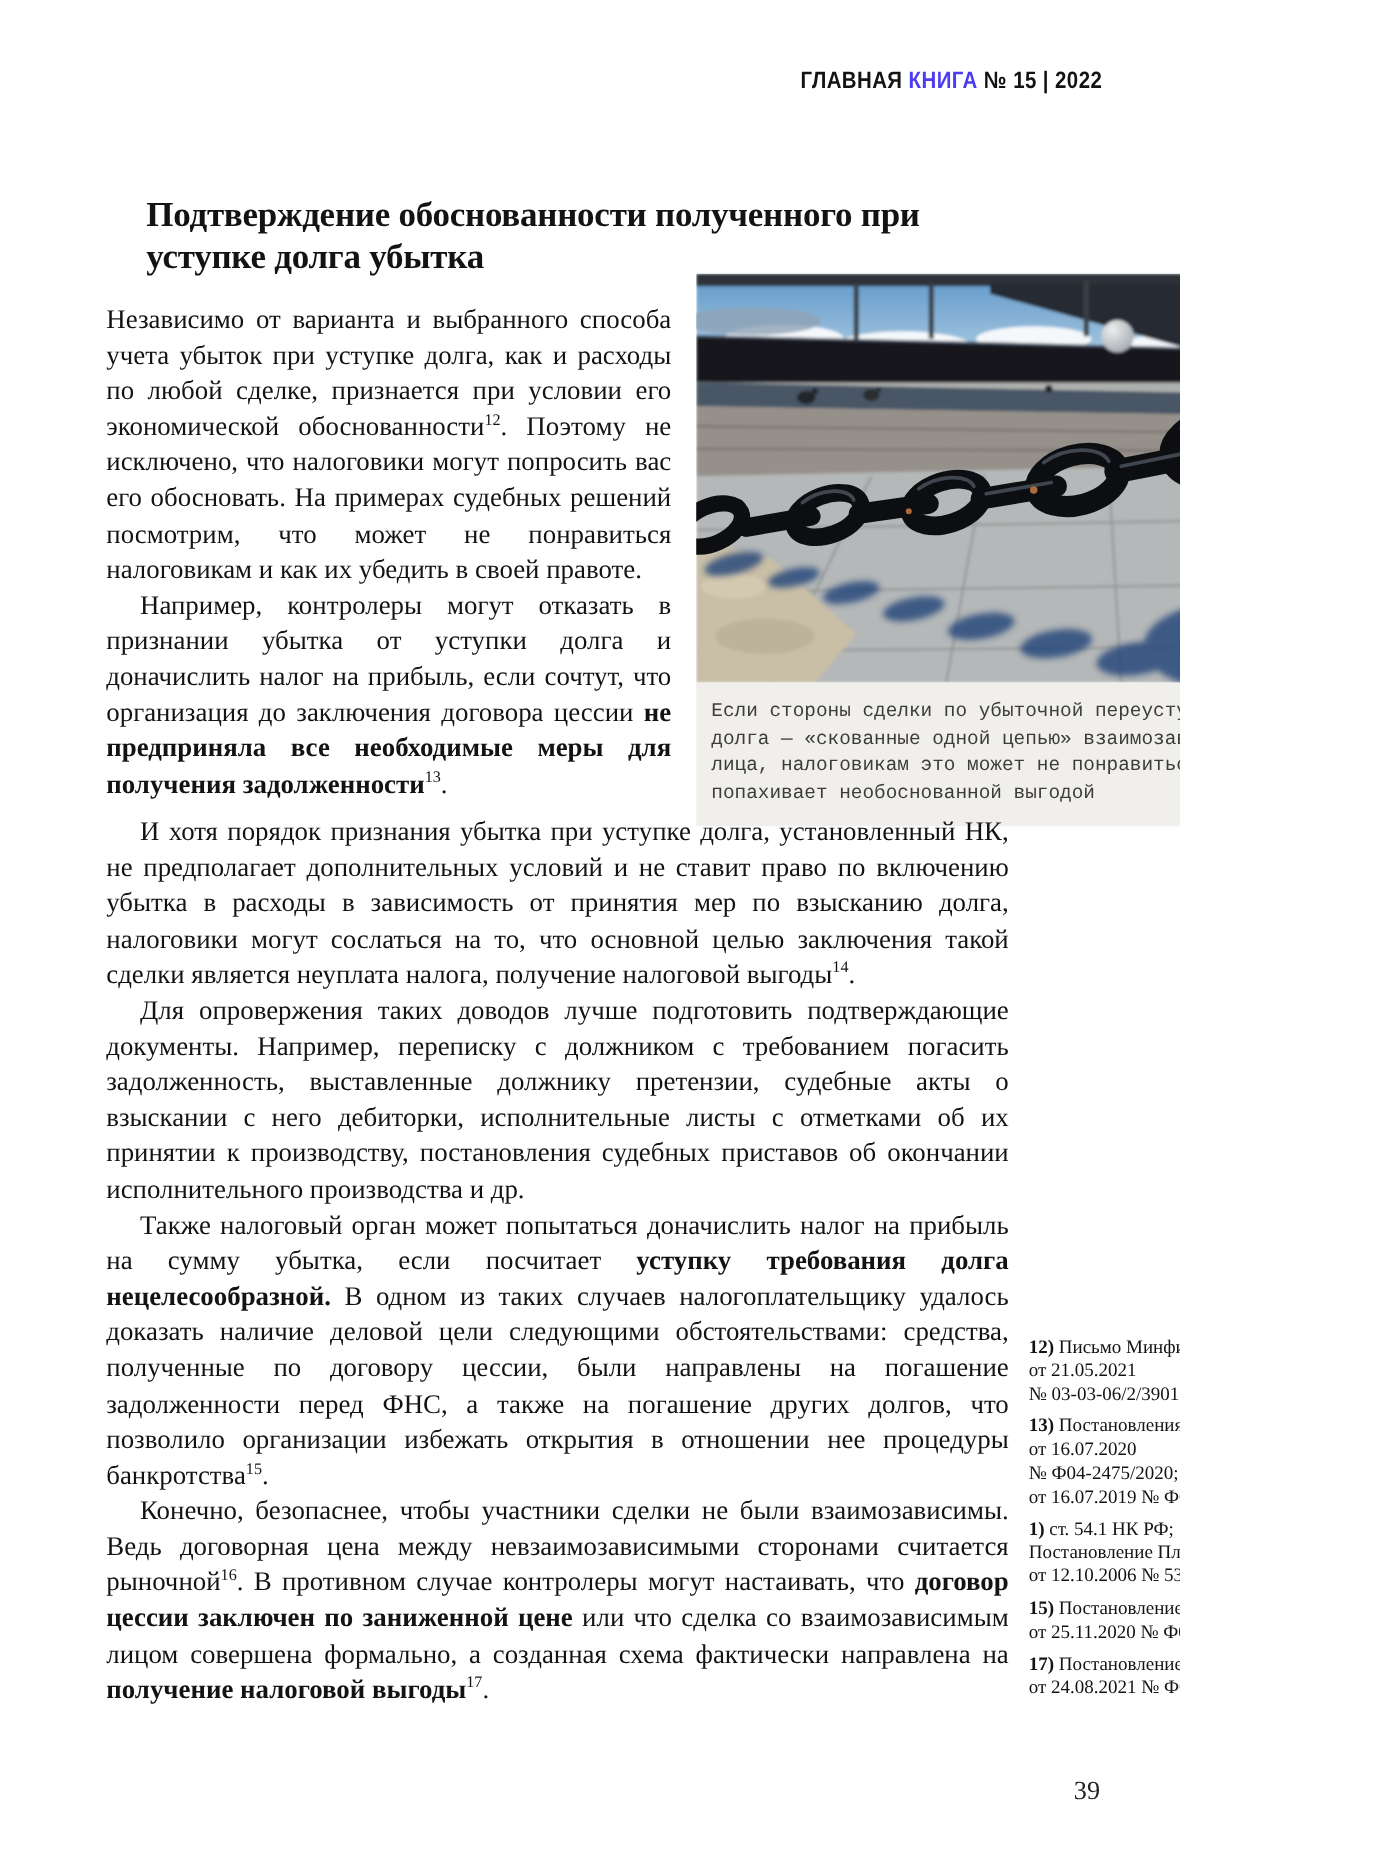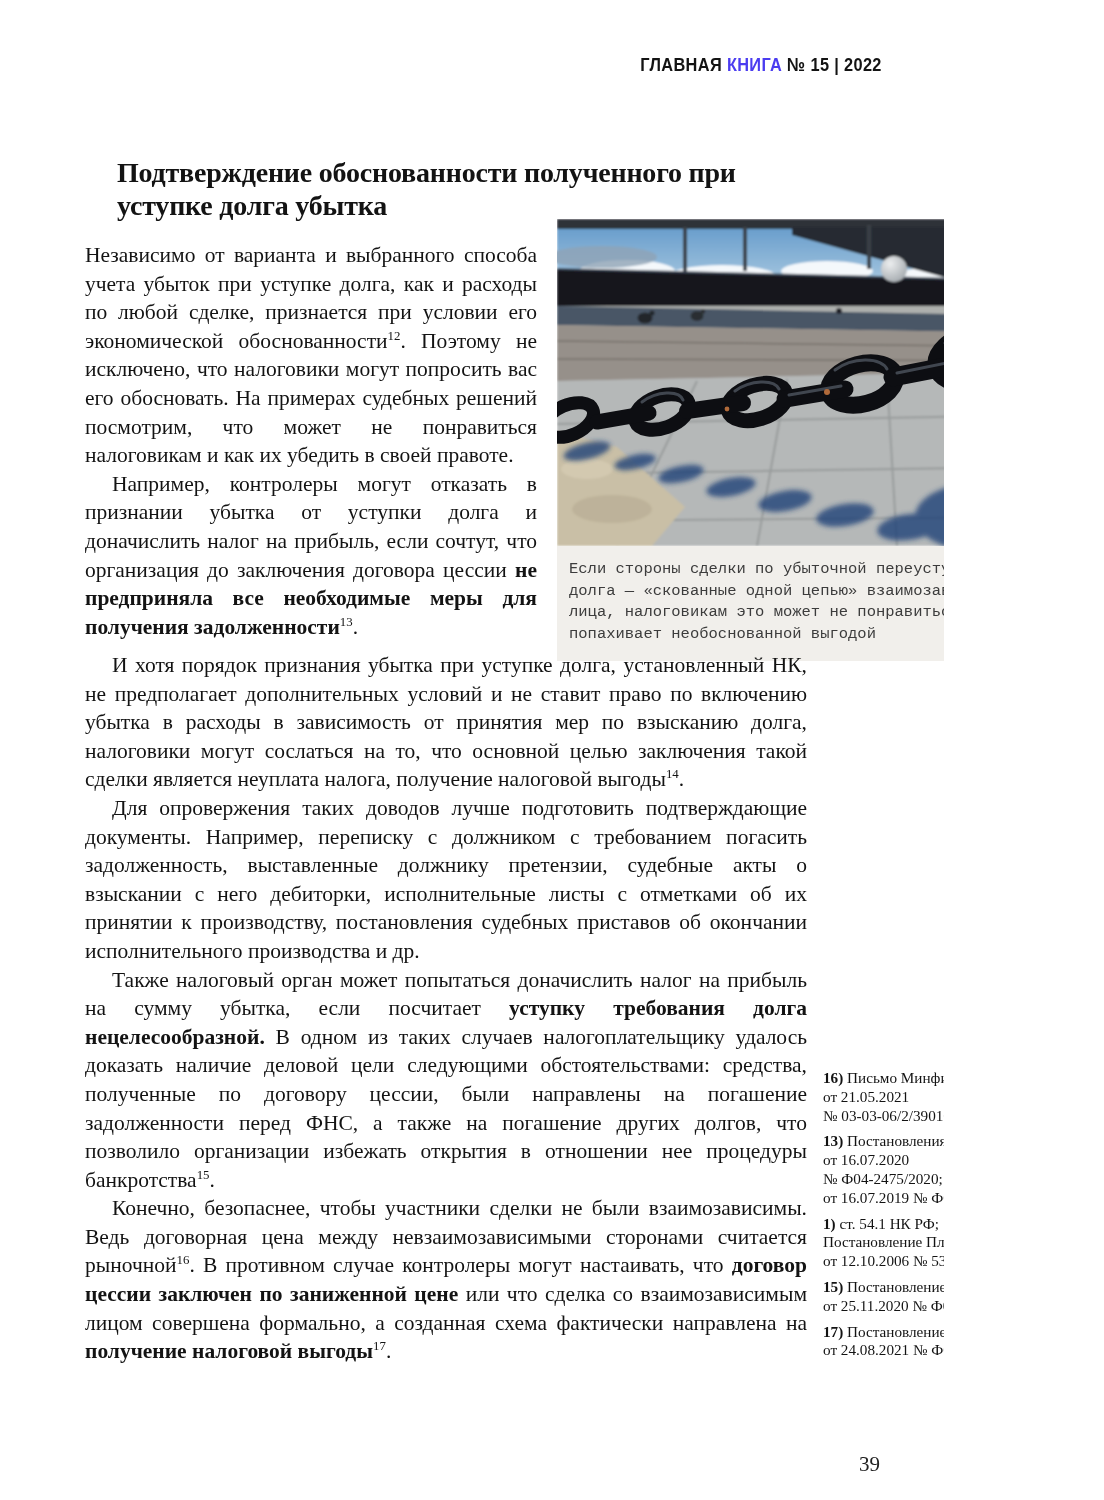--- a/index.html
+++ b/index.html
@@ -31,21 +31,21 @@
     font-family:Liberation Mono, monospace; font-size:15.5px; line-height:1.4;
     color:#3c3c3c; text-align:left;
   }
   .footnotes {
     position:absolute; left:823px; top:1069px; width:226px;
     font-size:15.2px; line-height:18.8px;
   }
   .footnote { margin-bottom:7px; }
   .fn-num { font-weight:bold; }
   .fn-text { white-space:pre-line; }
-  .pagenum { position:absolute; right:64px; top:1452px; font-size:21px; color:#222; }
+  .pagenum { position:absolute; right:64px; top:1420px; font-size:21px; color:#222; }
 </style>
 </head>
 <body>
 
 <div class="page">
 
   <div class="header">
     <span>ГЛАВНАЯ</span>&nbsp;<span class="accent">КНИГА</span>&nbsp;<span>№ 15 | 2022</span>
   </div>
 
@@ -178,21 +178,21 @@
   </div>
 
   <div class="fullcol body-text">
     <p class="indent"><span>И хотя порядок признания убытка при уступке долга, установленный НК, не предполагает дополнительных условий и не ставит право по включению убытка в расходы в зависимость от принятия мер по взысканию долга, налоговики могут сослаться на то, что основной целью заключения такой сделки является неуплата налога, получение налоговой выгоды</span><sup>14</sup><span>.</span></p>
     <p class="indent"><span>Для опровержения таких доводов лучше подготовить подтверждающие документы. Например, переписку с должником с требованием погасить задолженность, выставленные должнику претензии, судебные акты о взыскании с него дебиторки, исполнительные листы с отметками об их принятии к производству, постановления судебных приставов об окончании исполнительного производства и др.</span></p>
     <p class="indent"><span>Также налоговый орган может попытаться доначислить налог на прибыль на сумму убытка, если посчитает </span><b>уступку требования долга нецелесообразной.</b><span> В одном из таких случаев налогоплательщику удалось доказать наличие деловой цели следующими обстоятельствами: средства, полученные по договору цессии, были направлены на погашение задолженности перед ФНС, а также на погашение других долгов, что позволило организации избежать открытия в отношении нее процедуры банкротства</span><sup>15</sup><span>.</span></p>
     <p class="indent"><span>Конечно, безопаснее, чтобы участники сделки не были взаимозависимы. Ведь договорная цена между невзаимозависимыми сторонами считается рыночной</span><sup>16</sup><span>. В противном случае контролеры могут настаивать, что </span><b>договор цессии заключен по заниженной цене</b><span> или что сделка со взаимозависимым лицом совершена формально, а созданная схема фактически направлена на </span><b>получение налоговой выгоды</b><sup>17</sup><span>.</span></p>
   </div>
 
   <div class="footnotes">
-    <div class="footnote"><span class="fn-num">16)</span> <span class="fn-text">Письмо Минфина
+    <div class="footnote"><span class="fn-num">12)</span> <span class="fn-text">Письмо Минфина
 от 21.05.2021
 № 03-03-06/2/39016</span></div>
     <div class="footnote"><span class="fn-num">13)</span> <span class="fn-text">Постановления АС ЗСО
 от 16.07.2020
 № Ф04-2475/2020; АС УО
 от 16.07.2019 № Ф09-4254/19</span></div>
     <div class="footnote"><span class="fn-num">1)</span> <span class="fn-text">ст. 54.1 НК РФ;
 Постановление Пленума ВАС
 от 12.10.2006 № 53</span></div>
     <div class="footnote"><span class="fn-num">15)</span> <span class="fn-text">Постановление АС УО

